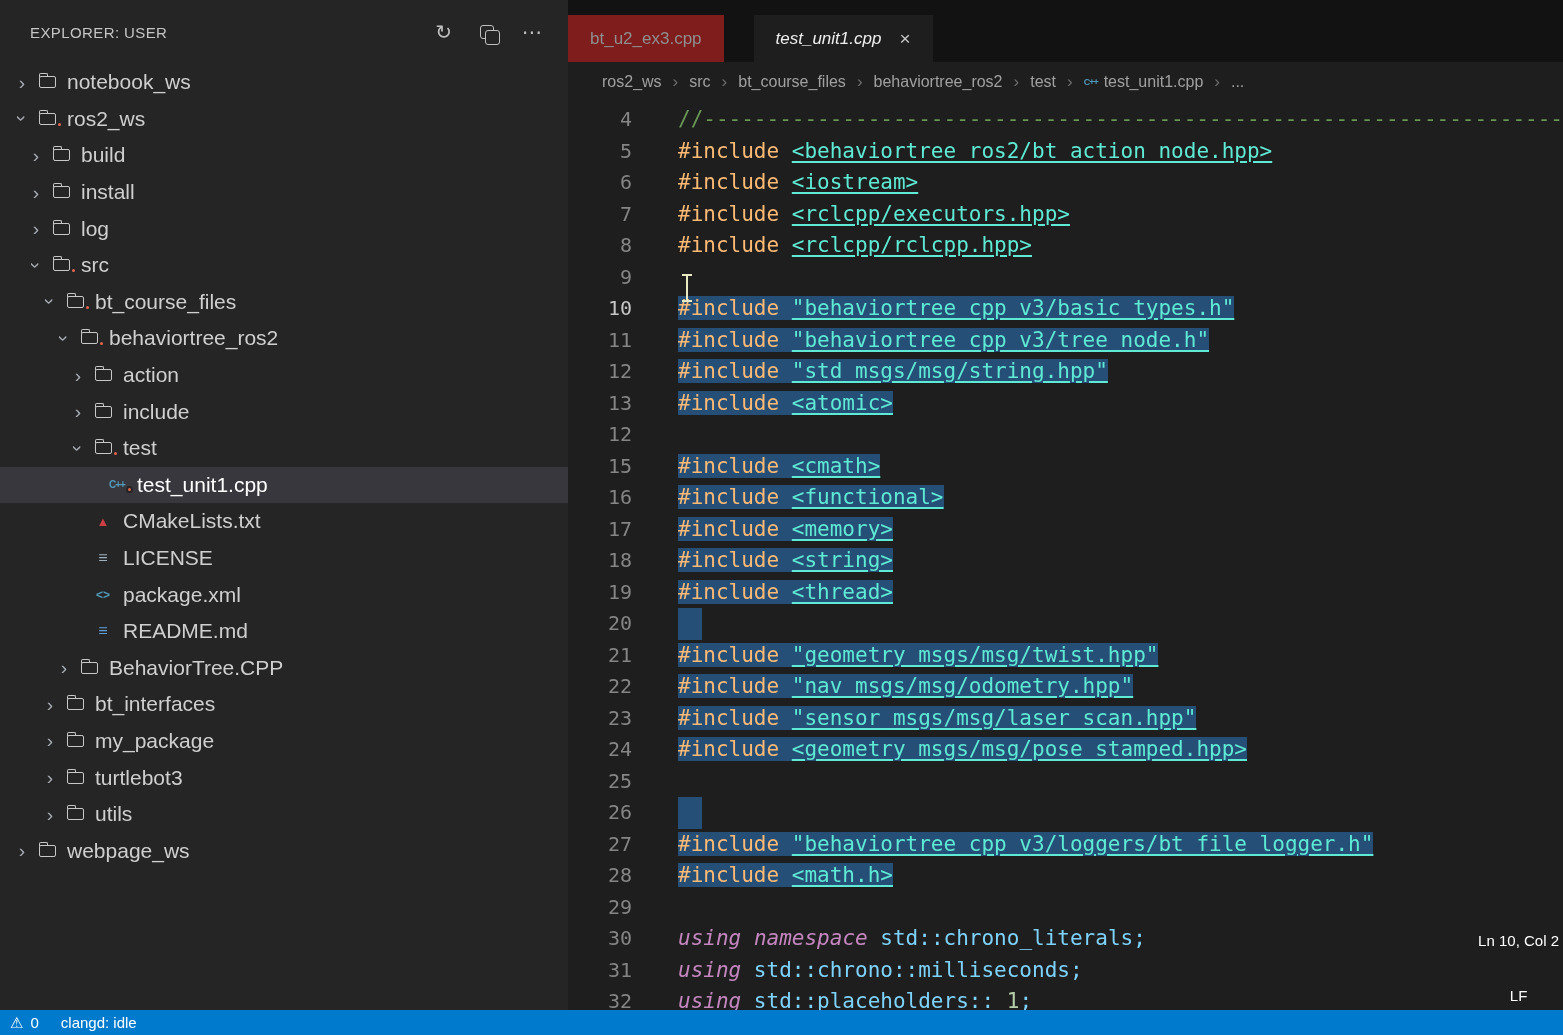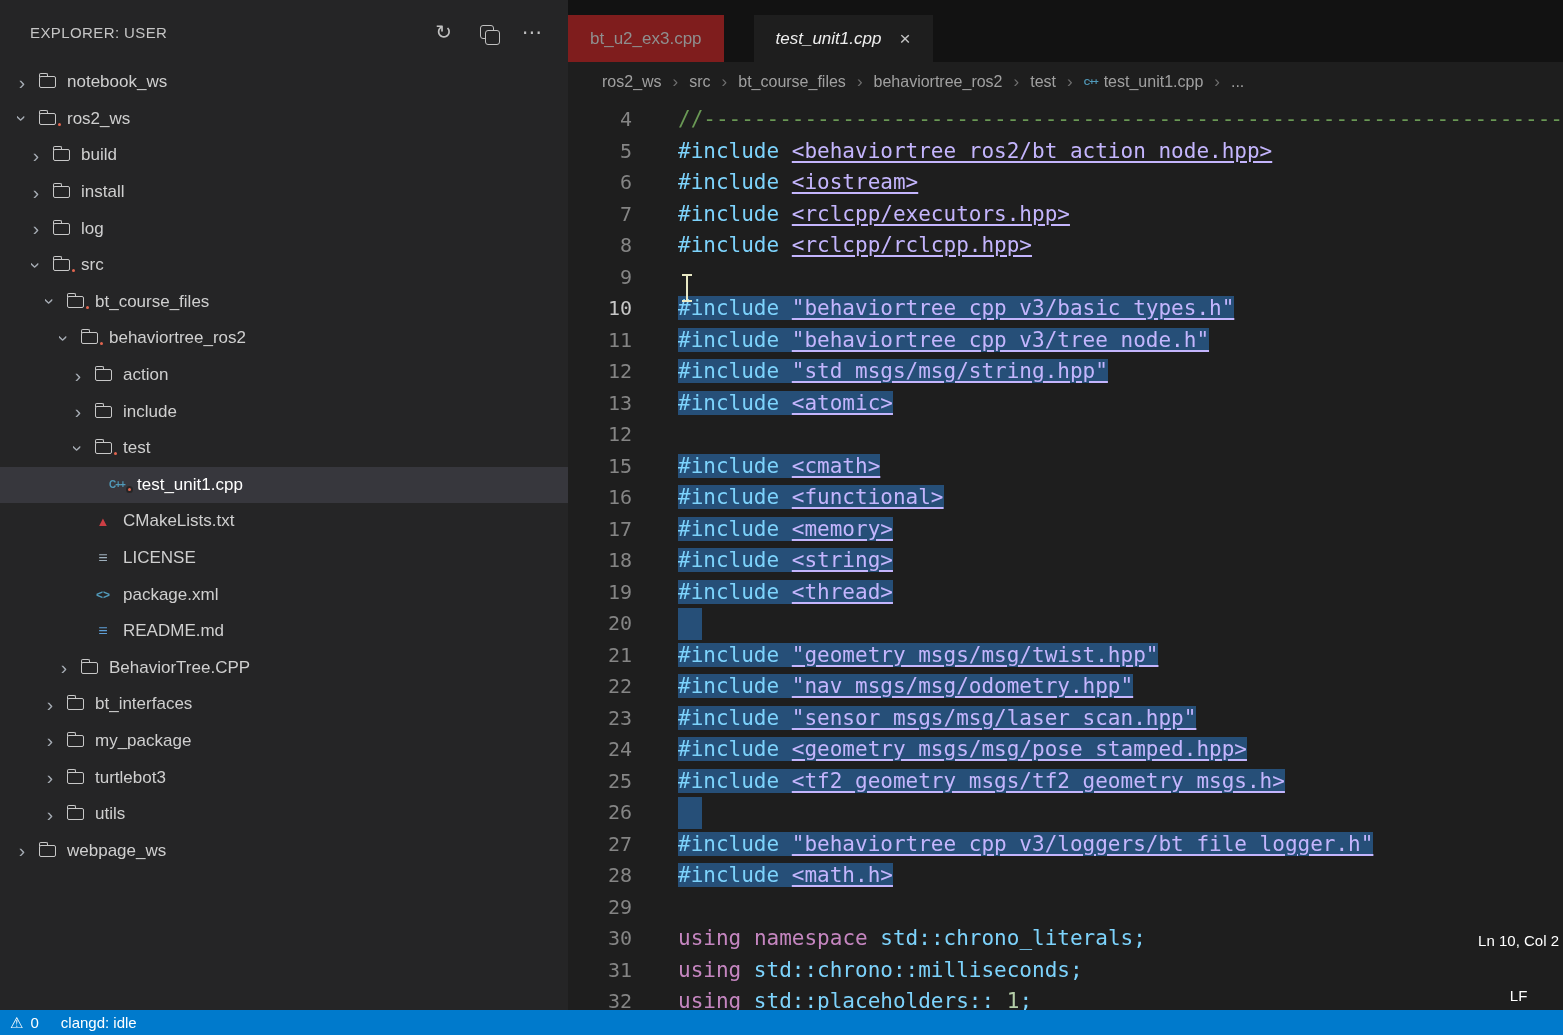--- a/index.html
+++ b/index.html
@@ -32,21 +32,21 @@
   .folder-shape { width:17px; height:12px; border:1px solid #c8c8c8; border-radius:2px; position:relative; display:inline-block; }
   .folder-shape::before { content:''; position:absolute; top:-4px; left:-1px; width:7px; height:3px; border:1px solid #c8c8c8; border-bottom:none; border-radius:2px 2px 0 0; }
   .fic { font-weight:bold; line-height:1; }
   .fic-cpp { color:#519aba; font-size:10px; letter-spacing:-1px; }
   .fic-cmake { color:#cc3e44; font-size:13px; }
   .fic-license { color:#9fb0bd; font-size:16px; font-weight:normal; }
   .fic-xml { color:#519aba; font-size:12px; }
   .fic-md { color:#5f9fd6; font-size:16px; font-weight:normal; }
   .dot { position:absolute; right:-3px; bottom:-3px; width:7px; height:7px; border-radius:50%;
          background:var(--dot,#E2654F); border:2px solid #252526; }
-  .tlabel { font-size:17px; color:#cfcfcf; }
+  .tlabel { font-size:21px; color:#cfcfcf; }
 
   
   .main { flex:1; min-width:0; display:flex; flex-direction:column; background:#1e1e1e; }
   .tabbar { height:62px; background:#121212; display:flex; align-items:flex-end; flex:none; }
   .tab { height:47px; display:flex; align-items:center; padding:0 22px; font-size:17px;
          color:#8f8f8f; background:#7f1d1d; cursor:pointer; white-space:nowrap; }
   .tab.active { background:#1e1e1e; color:#eeeeee; margin-left:30px; }
   .tab.active .tab-label { font-style:italic; }
   .tab-close { margin-left:18px; font-style:normal; color:#c5c5c5; font-size:19px; }
 
@@ -58,23 +58,23 @@
 
   .code { flex:1; position:relative; overflow:hidden; padding-top:2px;
           font-family:"DejaVu Sans Mono","Liberation Mono",monospace; font-size:21px; }
   .code-line { display:flex; height:31.5px; line-height:31.5px; white-space:pre; }
   .ln { width:64px; flex:none; text-align:right; color:#858585; font-size:20px; }
   .ln.active { color:#c6c6c6; }
   .lc { padding-left:46px; }
   .selbg { background:var(--selection,#264F78); }
   .selempty { display:inline-block; width:24px; height:31.5px; vertical-align:top; }
   .tok-comment { color:#6A9955; }
-  .tok-dir { color:#7dd3fc; }
-  .tok-inc { color:#c4b5fd; text-decoration:underline; text-underline-offset:3px; }
-  .tok-kw { color:#C586C0; }
+  .tok-dir { color:#fdba74; }
+  .tok-inc { color:#5eead4; text-decoration:underline; text-underline-offset:3px; }
+  .tok-kw { color:#C586C0;font-style:italic; }
   .tok-plain { color:#7dd3fc; }
   .tok-num { color:#B5CEA8; }
 
   
   .mouse-ibeam { position:absolute; left:686px; top:274px; width:2px; height:28px; background:#e9e9c4; z-index:5; }
   .mouse-ibeam::before, .mouse-ibeam::after { content:''; position:absolute; left:-4px; width:10px; height:2px; background:#e9e9c4; }
   .mouse-ibeam::before { top:0; }
   .mouse-ibeam::after { bottom:0; }
 
   
@@ -319,21 +319,21 @@
           <div class="code-line"><span class="ln">15</span><span class="lc"><span class="selbg"><span class="tok-dir">#include </span><span class="tok-inc">&lt;cmath&gt;</span></span></span></div>
           <div class="code-line"><span class="ln">16</span><span class="lc"><span class="selbg"><span class="tok-dir">#include </span><span class="tok-inc">&lt;functional&gt;</span></span></span></div>
           <div class="code-line"><span class="ln">17</span><span class="lc"><span class="selbg"><span class="tok-dir">#include </span><span class="tok-inc">&lt;memory&gt;</span></span></span></div>
           <div class="code-line"><span class="ln">18</span><span class="lc"><span class="selbg"><span class="tok-dir">#include </span><span class="tok-inc">&lt;string&gt;</span></span></span></div>
           <div class="code-line"><span class="ln">19</span><span class="lc"><span class="selbg"><span class="tok-dir">#include </span><span class="tok-inc">&lt;thread&gt;</span></span></span></div>
           <div class="code-line"><span class="ln">20</span><span class="lc"><span class="selbg selempty"></span></span></div>
           <div class="code-line"><span class="ln">21</span><span class="lc"><span class="selbg"><span class="tok-dir">#include </span><span class="tok-inc">"geometry_msgs/msg/twist.hpp"</span></span></span></div>
           <div class="code-line"><span class="ln">22</span><span class="lc"><span class="selbg"><span class="tok-dir">#include </span><span class="tok-inc">"nav_msgs/msg/odometry.hpp"</span></span></span></div>
           <div class="code-line"><span class="ln">23</span><span class="lc"><span class="selbg"><span class="tok-dir">#include </span><span class="tok-inc">"sensor_msgs/msg/laser_scan.hpp"</span></span></span></div>
           <div class="code-line"><span class="ln">24</span><span class="lc"><span class="selbg"><span class="tok-dir">#include </span><span class="tok-inc">&lt;geometry_msgs/msg/pose_stamped.hpp&gt;</span></span></span></div>
-          <div class="code-line"><span class="ln">25</span><span class="lc"><span class="selbg"><span class="tok-dir">#include </span><span class="tok-inc">&lt;tf2_geometry_msgs/tf2_geometry_msgs.h&gt;</span></span></span></div>
+          <div class="code-line"><span class="ln">25</span></div>
           <div class="code-line"><span class="ln">26</span><span class="lc"><span class="selbg selempty"></span></span></div>
           <div class="code-line"><span class="ln">27</span><span class="lc"><span class="selbg"><span class="tok-dir">#include </span><span class="tok-inc">"behaviortree_cpp_v3/loggers/bt_file_logger.h"</span></span></span></div>
           <div class="code-line"><span class="ln">28</span><span class="lc"><span class="selbg"><span class="tok-dir">#include </span><span class="tok-inc">&lt;math.h&gt;</span></span></span></div>
           <div class="code-line"><span class="ln">29</span><span class="lc"><span></span></span></div>
           <div class="code-line"><span class="ln">30</span><span class="lc"><span><span class="tok-kw">using</span><span class="tok-plain"> </span><span class="tok-kw">namespace</span><span class="tok-plain"> std::chrono_literals;</span></span></span></div>
           <div class="code-line"><span class="ln">31</span><span class="lc"><span><span class="tok-kw">using</span><span class="tok-plain"> std::chrono::milliseconds;</span></span></span></div>
           <div class="code-line"><span class="ln">32</span><span class="lc"><span><span class="tok-kw">using</span><span class="tok-plain"> std::placeholders::</span><span class="tok-num">_1</span><span class="tok-plain">;</span></span></span></div>
         </div>
     </div>
   </div>

